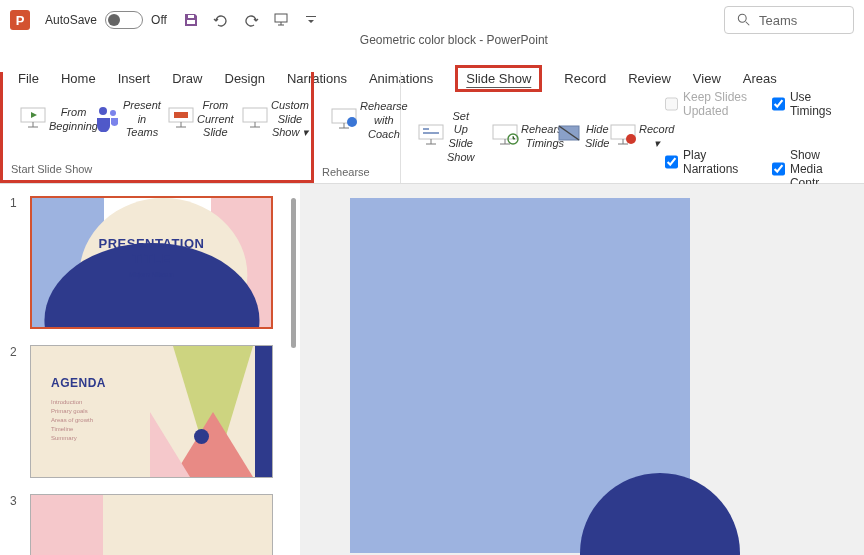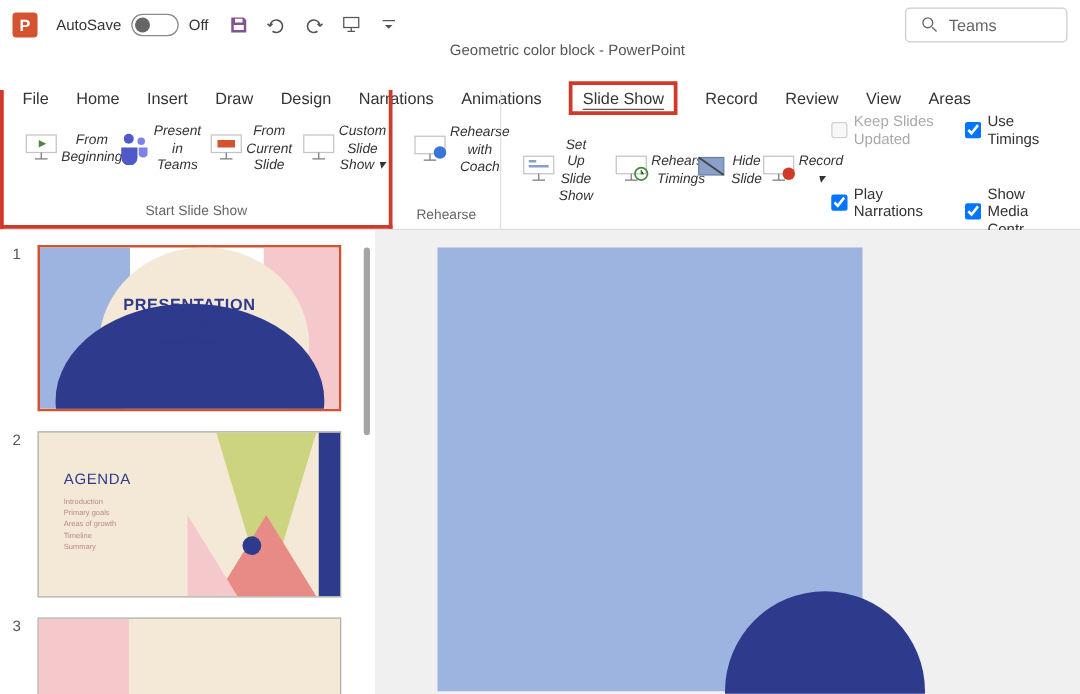--- a/index.html
+++ b/index.html
@@ -17,21 +17,21 @@
     .tabs { display: flex; align-items: center; height: 32px; padding: 0 18px; gap: 22px; background: #fff; }
     .tab { font-size: 13px; color: #333; cursor: pointer; padding: 4px 0; margin-top: 44px; }
     .tab.active { border: 3px solid #d03a2b; background: #fff; padding: 3px 8px; text-decoration: underline; text-decoration-color: #5a5a5a; text-underline-offset: 4px; }
 
     .ribbon { display: flex; background: #fff; border-bottom: 1px solid #ddd; height: 112px; }
     .ribbon-group { display: flex; flex-direction: column; border-right: 1px solid #e0e0e0; padding: 4px 8px 0; }
     .ribbon-buttons { display: flex; gap: 4px; flex: 1; }
     .ribbon-btn { display: flex; flex-direction: row; align-items: center; justify-content: flex-start; padding: 6px 6px 2px; cursor: pointer; text-align: center; font-size: 11px; color: #333; width: 70px; font-style: italic; }
     .ribbon-btn .icon { width: 32px; height: 28px; margin-bottom: 4px; display: flex; align-items: center; justify-content: center; }
     .ribbon-btn span { line-height: 1.25; }
-    .group-label { font-size: 11px; color: #666; text-align: center; padding: 4px 0 5px; }
+    .group-label { font-size: 11px; color: #666; text-align: left; padding: 4px 0 5px; }
     .group1 { border: 3px solid #d03a2b; border-top: none; border-right: 3px solid #d03a2b; }
     .checkbox-row { display: flex; align-items: center; gap: 5px; font-size: 12px; color: #333; margin: 4px 0; }
     .checkbox-row input { width: 14px; height: 14px; }
     .checkbox-col { display: flex; flex-direction: column; padding: 10px 10px 0; gap: 22px; }
 
     .workspace { display: flex; height: calc(555px - 184px); background: #f0f0f0; }
     .slide-panel { width: 300px; background: #fff; padding: 12px 2px 12px 10px; overflow-y: auto; display: flex; flex-direction: column; gap: 16px; position: relative; }
     .slide-entry { display: flex; gap: 8px; }
     .slide-num { font-size: 12px; color: #555; width: 12px; }
     .thumb { width: 243px; height: 133px; border: 1px solid #b0b0b0; background: #fff; position: relative; overflow: hidden; }
@@ -45,21 +45,21 @@
     .t1-title { position: absolute; top: 38px; left: 50%; transform: translateX(-50%); color: #2e3a8c; font-weight: 700; font-size: 13px; text-align: center; letter-spacing: .5px; }
     .t1-sub { position: absolute; top: 73px; left: 50%; transform: translateX(-50%); color: #2e3a8c; font-size: 7px; }
 
     
     .t2 { background: #f3e9d6; }
     .t2-bluebar { position: absolute; right: 0; top: 0; width: 7%; height: 100%; background: #2e3a8c; }
     .t2-tri1 { position: absolute; right: 8%; top: 0; width: 0; height: 0; border-left: 40px solid transparent; border-right: 40px solid transparent; border-top: 133px solid #cdd480; }
     .t2-tri2 { position: absolute; right: 8%; bottom: 0; width: 0; height: 0; border-left: 40px solid transparent; border-right: 40px solid transparent; border-bottom: 65px solid #e88a85; }
     .t2-tri3 { position: absolute; right: 34%; bottom: 0; width: 0; height: 0; border-left: 40px solid #f5c8cb; border-top: 65px solid transparent; }
     .t2-smallcircle { position: absolute; right: 26%; bottom: 25%; width: 15px; height: 15px; background: #2e3a8c; border-radius: 50%; }
-    .t2-agenda { position: absolute; top: 30px; left: 20px; color: #2e3a8c; font-weight: 400; font-size: 12px; letter-spacing: .5px; }
+    .t2-agenda { position: absolute; top: 30px; left: 20px; color: #2e3a8c; font-weight: 700; font-size: 12px; letter-spacing: .5px; }
     .t2-list { position: absolute; top: 52px; left: 20px; font-size: 6px; color: #b88; line-height: 1.5; }
 
     
     .t3 { background: #f3e9d6; }
     .t3-left { position: absolute; left: 0; top: 0; width: 30%; height: 100%; background: #f5c8cb; }
 
     .scrollbar-vert { width: 5px; height: 150px; background: #a5a5a5; border-radius: 3px; position: absolute; right: 4px; top: 14px; }
     .canvas-area { flex: 1; background: #f0f0f0; position: relative; padding: 14px 0 0 50px; }
     .main-slide { width: 340px; height: 355px; background: #9db3e0; position: relative; }
     .main-curve { position: absolute; bottom: -80px; right: -50px; width: 160px; height: 160px; background: #2e3a8c; border-radius: 50%; }

